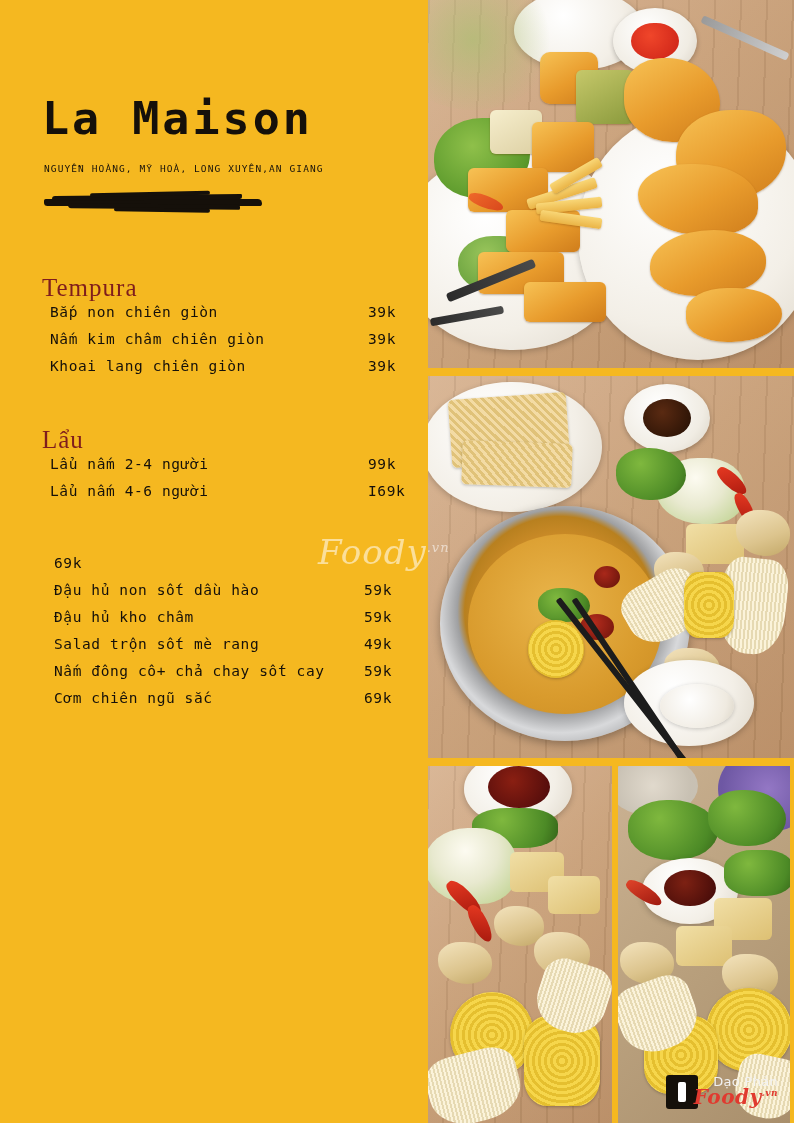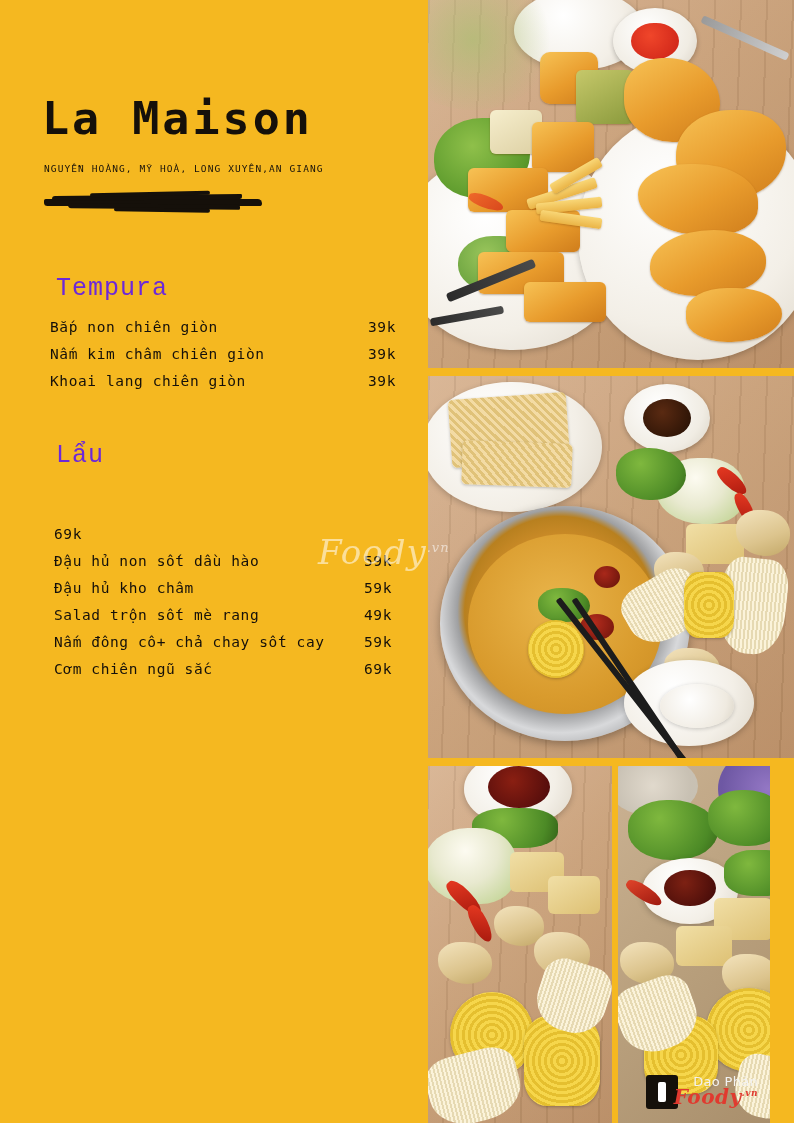--- a/index.html
+++ b/index.html
@@ -83,25 +83,25 @@
   .brush-divider .s5 {
     left: 70px; top: 18px; width: 96px; height: 4px;
     border-radius: 8px;
     transform: rotate(1deg);
   }
 
   .section {
     margin-left: 12px;
   }
   .section-title {
-    font-family: Liberation Mono, monospace;
+    font-family: Liberation Serif, serif;
     font-size: 25px;
-    color: #6d28d9;
+    color: #7f1d1d;
     letter-spacing: 1px;
-    margin: 16px;
+    margin: 2px;
     font-weight: normal;
   }
   .items {
   }
   .item-row {
     display: flex;
     align-items: baseline;
     margin-bottom: 11px;
     padding-left: 10px;
   }
@@ -136,21 +136,21 @@
     height: 1123px;
   }
   .photo {
     position: absolute;
     overflow: hidden;
     background: #c9a278;
   }
   .p-top { left: 0; top: 0; width: 366px; height: 368px; }
   .p-mid { left: 0; top: 376px; width: 366px; height: 382px; }
   .p-bl  { left: 0; top: 766px; width: 184px; height: 357px; }
-  .p-br  { left: 190px; top: 766px; width: 152px; height: 357px; }
+  .p-br  { left: 190px; top: 766px; width: 172px; height: 357px; }
 
   
   .wood {
     position: absolute;
     inset: 0;
     background:
       repeating-linear-gradient(92deg,
         rgba(0,0,0,0.05) 0px, rgba(0,0,0,0.05) 2px,
         rgba(255,255,255,0.04) 2px, rgba(255,255,255,0.04) 26px),
       linear-gradient(135deg, #d8b493 0%, #c9a079 45%, #b88c63 100%);
@@ -366,20 +366,30 @@
         </div>
         <div class="item-row">
           <span class="item-name">Khoai lang chiên giòn</span>
           <span class="item-price">39k</span>
         </div>
       </div>
     </div>
 
     <div class="section" id="sec-lau">
       <h2 class="section-title">Lẩu</h2>
+      <div class="items">
+        <div class="item-row">
+          <span class="item-name">Lẩu nấm 2-4 người</span>
+          <span class="item-price">99k</span>
+        </div>
+        <div class="item-row">
+          <span class="item-name">Lẩu nấm 4-6 người</span>
+          <span class="item-price">I69k</span>
+        </div>
+      </div>
     </div>
 
     <div class="section" id="sec-lua">
       <div class="items">
         <div class="item-row">
           <span class="item-price">69k</span>
         </div>
         <div class="item-row">
           <span class="item-name">Đậu hủ non sốt dầu hào</span>
           <span class="item-price">59k</span>

